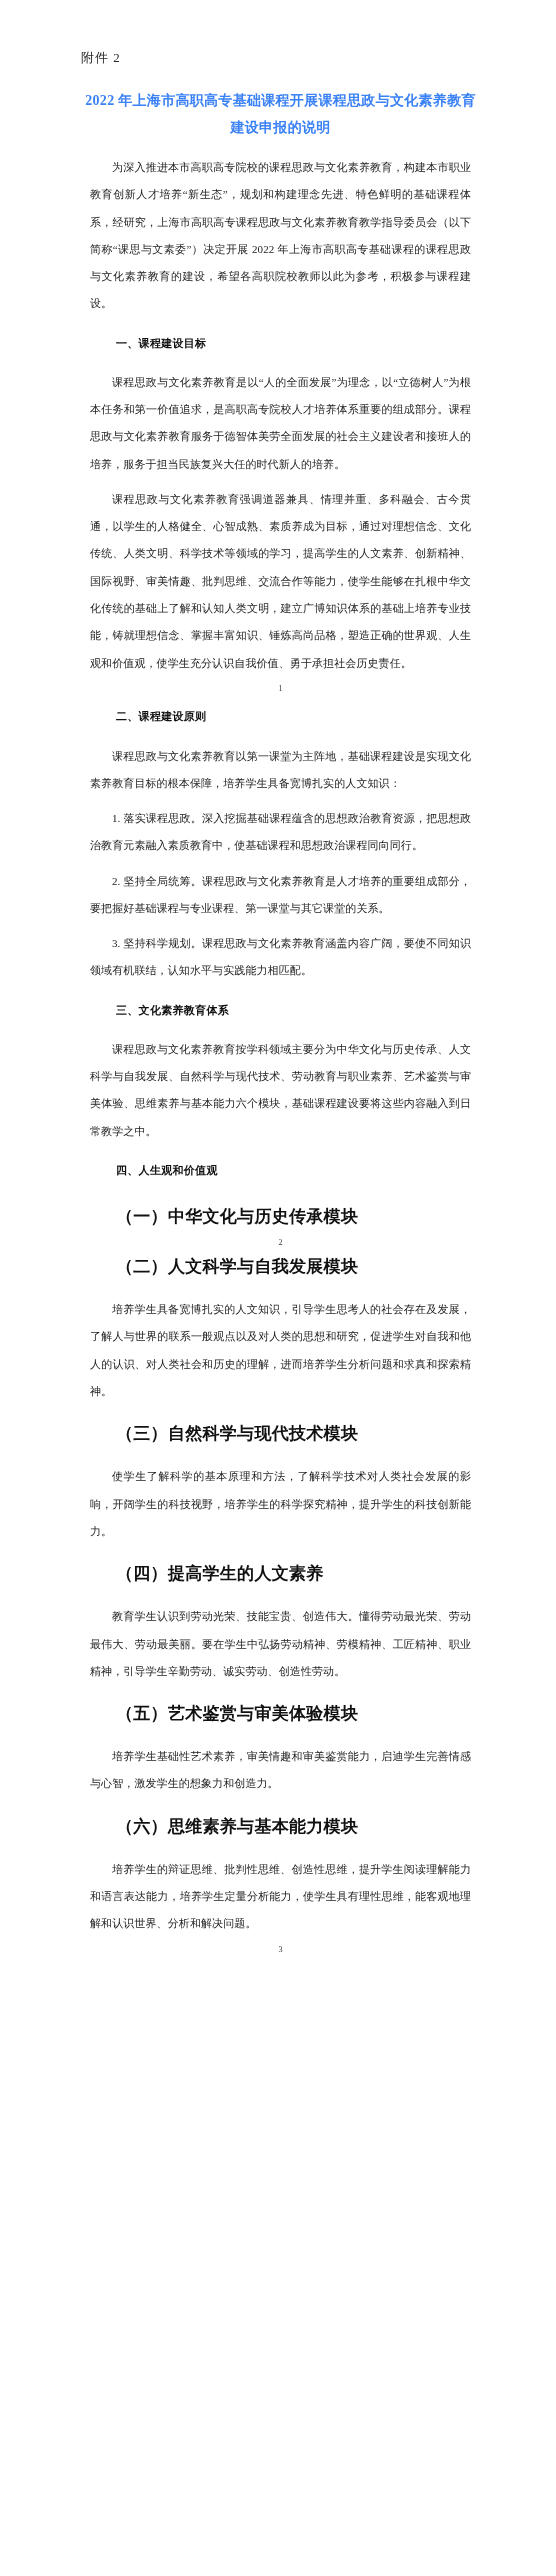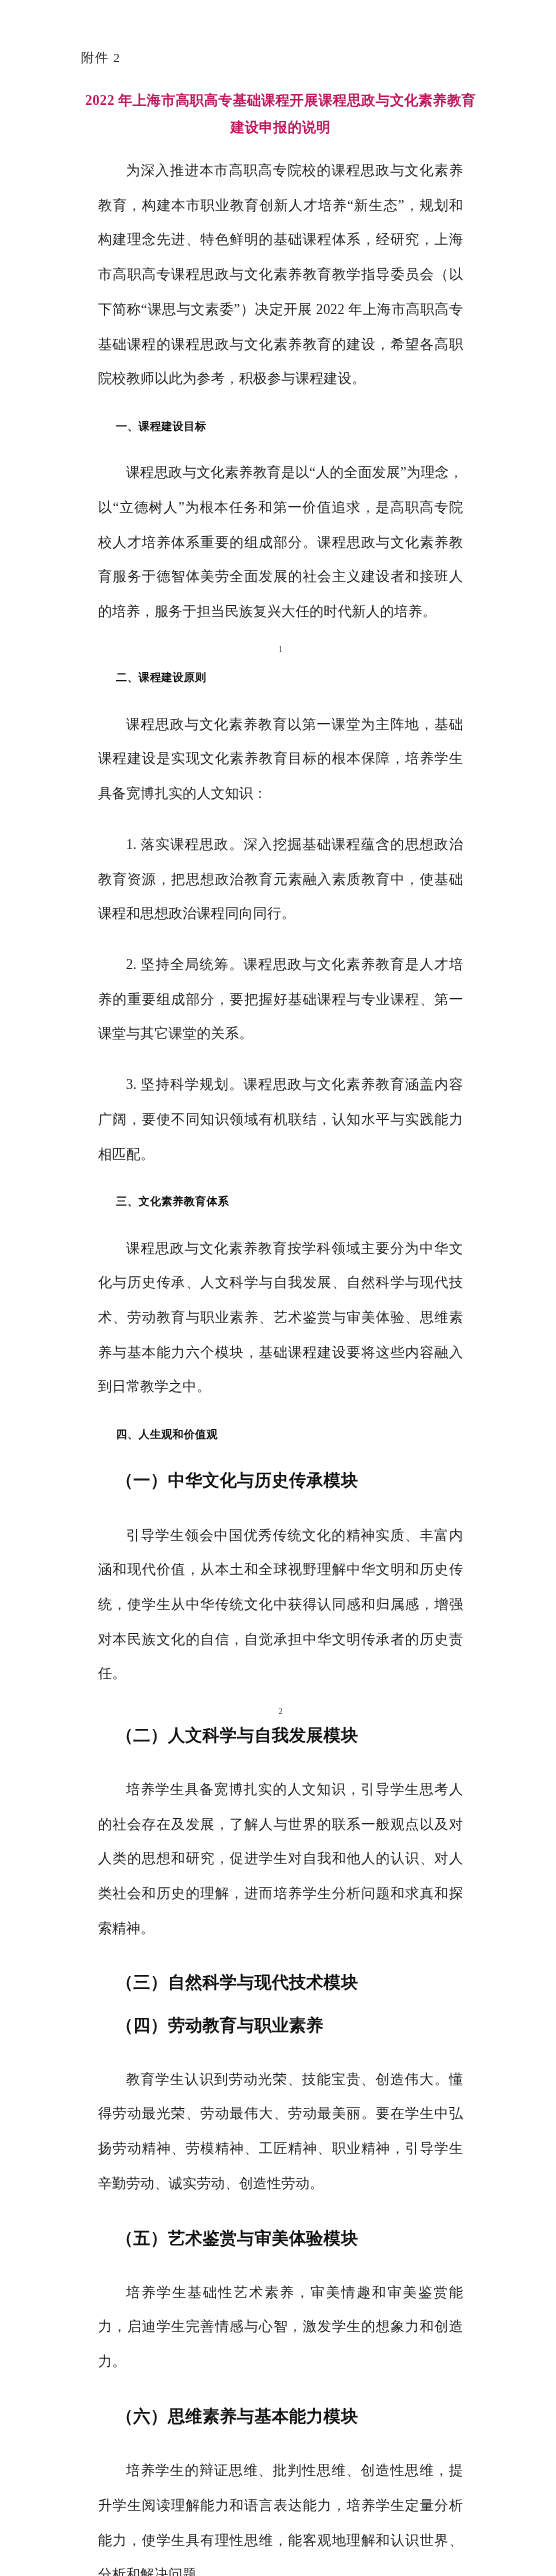--- a/index.html
+++ b/index.html
@@ -37,32 +37,32 @@
     left: 82px;
     width: 397px;
   }
   
   .doc-title {
     text-align: center;
     font-size: 14px;
     font-weight: bold;
     line-height: 1.95;
     letter-spacing: 0.3px;
-    color: #be185d;
+    color: #3b82f6;
     margin: 0 0 5.2px 0;
   }
   .doc-title .tline { display: block; }
   
   p.para {
-    font-size: 14px;
+    font-size: 11px;
     line-height: 2.48;
     text-align: justify;
     text-justify: inter-ideograph;
     text-indent: 2em;
-    margin: 16px;
+    margin: 8px;
     letter-spacing: 0.1px;
     color: #1c1c1c;
   }
   p.para.first-block { margin-top: 12.4px; }
   h2.sec-head {
     font-size: 11px;
     font-weight: bold;
     line-height: 2.48;
     margin: 12px;
     text-indent: 2em;
@@ -101,43 +101,44 @@
 
     <div class="doc-title">
       <span class="tline">2022 年上海市高职高专基础课程开展课程思政与文化素养教育</span>
       <span class="tline">建设申报的说明</span>
     </div>
 
     <p class="para first-block">为深入推进本市高职高专院校的课程思政与文化素养教育，构建本市职业教育创新人才培养“新生态”，规划和构建理念先进、特色鲜明的基础课程体系，经研究，上海市高职高专课程思政与文化素养教育教学指导委员会（以下简称“课思与文素委”）决定开展 2022 年上海市高职高专基础课程的课程思政与文化素养教育的建设，希望各高职院校教师以此为参考，积极参与课程建设。</p>
 
     <h2 class="sec-head">一、课程建设目标</h2>
     <p class="para">课程思政与文化素养教育是以“人的全面发展”为理念，以“立德树人”为根本任务和第一价值追求，是高职高专院校人才培养体系重要的组成部分。课程思政与文化素养教育服务于德智体美劳全面发展的社会主义建设者和接班人的培养，服务于担当民族复兴大任的时代新人的培养。</p>
+    <p class="para">课程思政与文化素养教育强调道器兼具、情理并重、多科融会、古今贯通，以学生的人格健全、心智成熟、素质养成为目标，通过对理想信念、文化传统、人类文明、科学技术等领域的学习，提高学生的人文素养、创新精神、国际视野、审美情趣、批判思维、交流合作等能力，使学生能够在扎根中华文化传统的基础上了解和认知人类文明，建立广博知识体系的基础上培养专业技能，铸就理想信念、掌握丰富知识、锤炼高尚品格，塑造正确的世界观、人生观和价值观，使学生充分认识自我价值、勇于承担社会历史责任。</p>
     <span class="scan-pageno">1</span>
 
     <h2 class="sec-head">二、课程建设原则</h2>
     <p class="para">课程思政与文化素养教育以第一课堂为主阵地，基础课程建设是实现文化素养教育目标的根本保障，培养学生具备宽博扎实的人文知识：</p>
     <p class="para">1. 落实课程思政。深入挖掘基础课程蕴含的思想政治教育资源，把思想政治教育元素融入素质教育中，使基础课程和思想政治课程同向同行。</p>
     <p class="para">2. 坚持全局统筹。课程思政与文化素养教育是人才培养的重要组成部分，要把握好基础课程与专业课程、第一课堂与其它课堂的关系。</p>
     <p class="para">3. 坚持科学规划。课程思政与文化素养教育涵盖内容广阔，要使不同知识领域有机联结，认知水平与实践能力相匹配。</p>
 
     <h2 class="sec-head">三、文化素养教育体系</h2>
     <p class="para">课程思政与文化素养教育按学科领域主要分为中华文化与历史传承、人文科学与自我发展、自然科学与现代技术、劳动教育与职业素养、艺术鉴赏与审美体验、思维素养与基本能力六个模块，基础课程建设要将这些内容融入到日常教学之中。</p>
 
     <h2 class="sec-head">四、人生观和价值观</h2>
 
     <h3 class="sub-head">（一）中华文化与历史传承模块</h3>
-    <p class="para">引导学生领会中国优秀传统文化的精神实质、丰富内涵和现代价值，从本土和全球视野理解中华文明和历史传统，使学生从中华传统文化中获得认同感和归属感，增强对本民族文化的自信，自觉承担中华文明传承者的历史责任。</p>
     <span class="scan-pageno">2</span>
 
     <h3 class="sub-head">（二）人文科学与自我发展模块</h3>
     <p class="para">培养学生具备宽博扎实的人文知识，引导学生思考人的社会存在及发展，了解人与世界的联系一般观点以及对人类的思想和研究，促进学生对自我和他人的认识、对人类社会和历史的理解，进而培养学生分析问题和求真和探索精神。</p>
 
     <h3 class="sub-head">（三）自然科学与现代技术模块</h3>
+    <p class="para">使学生了解科学的基本原理和方法，了解科学技术对人类社会发展的影响，开阔学生的科技视野，培养学生的科学探究精神，提升学生的科技创新能力。</p>
 
-    <h3 class="sub-head">（四）劳动教育与职业素养</h3>
+    <h3 class="sub-head">（四）提高学生的人文素养</h3>
     <p class="para">教育学生认识到劳动光荣、技能宝贵、创造伟大。懂得劳动最光荣、劳动最伟大、劳动最美丽。要在学生中弘扬劳动精神、劳模精神、工匠精神、职业精神，引导学生辛勤劳动、诚实劳动、创造性劳动。</p>
 
     <h3 class="sub-head">（五）艺术鉴赏与审美体验模块</h3>
     <p class="para">培养学生基础性艺术素养，审美情趣和审美鉴赏能力，启迪学生完善情感与心智，激发学生的想象力和创造力。</p>
 
     <h3 class="sub-head">（六）思维素养与基本能力模块</h3>
     <p class="para">培养学生的辩证思维、批判性思维、创造性思维，提升学生阅读理解能力和语言表达能力，培养学生定量分析能力，使学生具有理性思维，能客观地理解和认识世界、分析和解决问题。</p>
     <span class="scan-pageno">3</span>
 
   </div>

